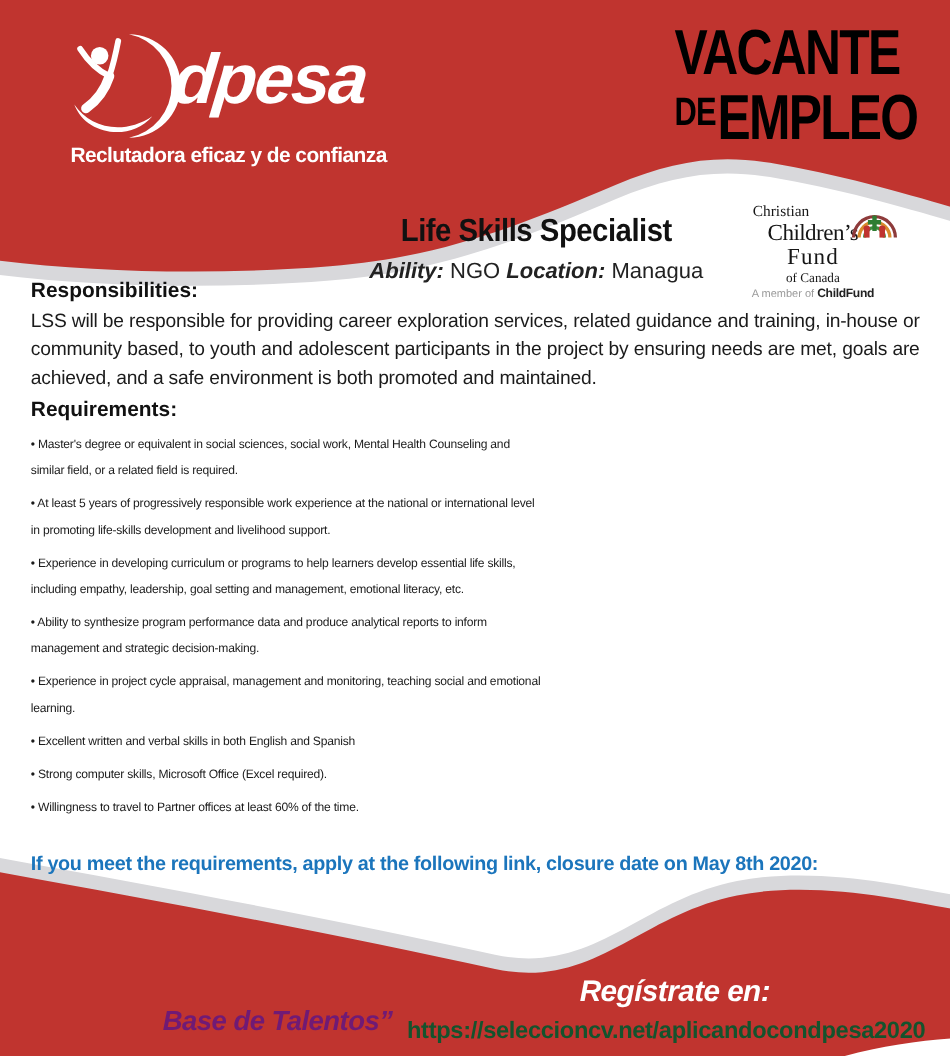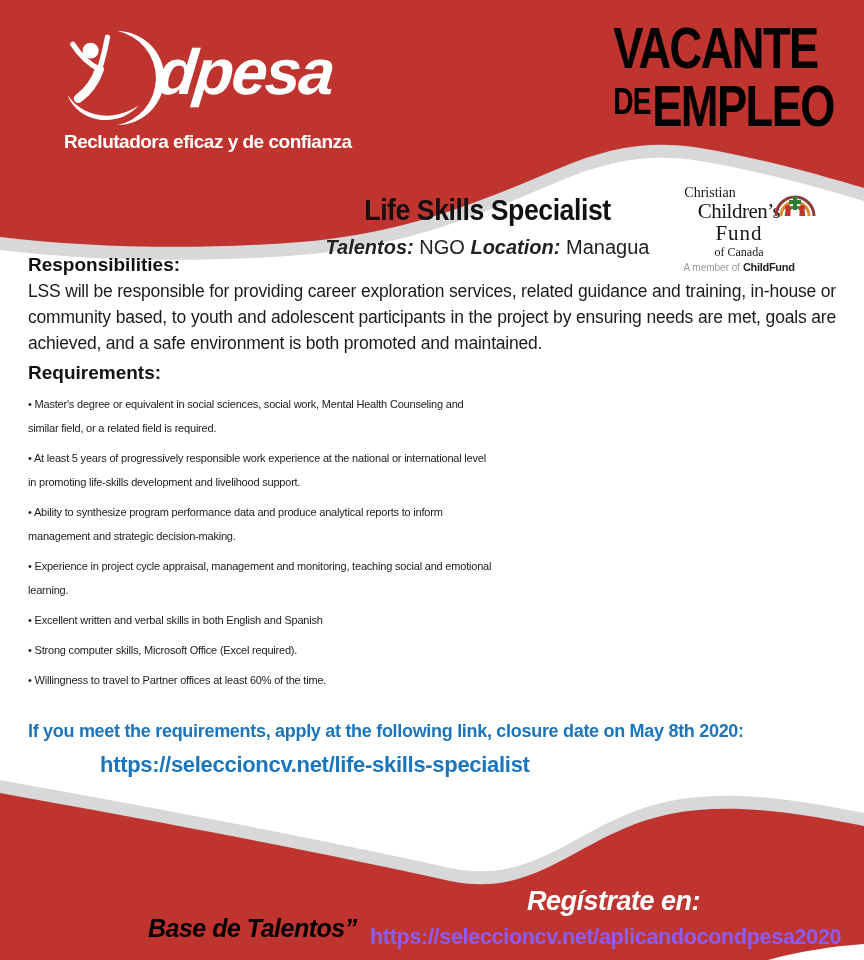--- a/index.html
+++ b/index.html
@@ -55,25 +55,25 @@
   .bullet::before{content:"• ";}
   .apply-line{margin-top:28px;font-size:18px;line-height:23px;font-weight:bold;
               letter-spacing:-0.3px;color:#1b75bc;}
   .apply-link{margin:9px 0 0 72px;font-size:22px;line-height:26px;font-weight:bold;
               letter-spacing:-0.3px;color:#1b75bc;}
 
   
   .quote1{position:absolute;left:16px;top:876px;font-size:25px;font-weight:bold;
           font-style:italic;color:#fff;letter-spacing:-0.5px;}
   .quote2{position:absolute;left:148px;top:914px;font-size:25px;font-weight:bold;
-          font-style:italic;color:#000000;letter-spacing:-0.5px;}
+          font-style:italic;color:#701a75;letter-spacing:-0.5px;}
   .register-label{position:absolute;left:527px;top:886px;font-size:27px;font-weight:bold;
                   font-style:italic;color:#fff;letter-spacing:-0.5px;}
   .register-link{position:absolute;left:370px;top:925px;font-size:21.5px;font-weight:bold;
-                 color:#8b5cf6;letter-spacing:-0.3px;}
+                 color:#14532d;letter-spacing:-0.3px;}
 </style>
 </head>
 <body>
 
 <div class="poster">
 
   <svg class="wave top-wave" width="864" height="280" viewBox="0 0 864 280" preserveAspectRatio="none">
     <path fill="#D8D8DB" d="M0,0 H864 V201 C820,188 760,171 700,161 C650,153 610,160 560,181 C470,219 400,247 300,255 C200,263 90,261 0,250 Z"></path>
     <path fill="#C0342F" d="M0,0 H864 V188 C820,175 760,158 700,148 C650,140 610,147 560,168 C470,206 400,234 300,242 C200,250 90,248 0,237 Z"></path>
   </svg>
@@ -99,21 +99,21 @@
   <div class="brand-word">dpesa</div>
   <div class="tagline">Reclutadora eficaz y de confianza</div>
 
   <div class="vacante">
     <div class="v1">VACANTE</div>
     <div class="v2"><span class="de">DE</span><span>EMPLEO</span></div>
   </div>
 
   <div class="job-header">
     <h1 class="job-title">Life Skills Specialist</h1>
-    <div class="job-meta"><span class="lab">Talentos:</span> <span>NGO</span> <span class="lab">Location:</span> <span>Managua</span></div>
+    <div class="job-meta"><span class="lab">Ability:</span> <span>NGO</span> <span class="lab">Location:</span> <span>Managua</span></div>
   </div>
 
   <div class="ccf">
     <svg class="ccf-emblem" viewBox="0 0 46 36">
       <path d="M4,34 A19,19 0 0 1 42,34" fill="none" stroke="#8E3B3B" stroke-width="3"></path>
       <path d="M9,34 A14,14 0 0 1 37,34" fill="none" stroke="#D98A2B" stroke-width="3"></path>
       <path d="M14,34 A9,9 0 0 1 32,34" fill="none" stroke="#3E8F3E" stroke-width="3"></path>
       <rect x="21" y="14" width="4" height="14" fill="#2E7D32"></rect>
       <rect x="17" y="18" width="12" height="4" fill="#2E7D32"></rect>
       <circle cx="16" cy="26" r="3" fill="#C0342F"></circle>
@@ -130,29 +130,30 @@
 
   <div class="content">
     <div class="sec-head">Responsibilities:</div>
     <p class="resp-text">LSS will be responsible for providing career exploration services, related guidance and training, in-house or community based, to youth and adolescent participants in the project by ensuring needs are met, goals are achieved, and a safe environment is both promoted and maintained.</p>
     <div class="sec-head req-head">Requirements:</div>
     <div id="req-list">
         <div class="bullet">Master's degree or equivalent in social sciences, social work, Mental Health Counseling and
 similar field, or a related field is required.</div>
         <div class="bullet">At least 5 years of progressively responsible work experience at the national or international level
 in promoting life-skills development and livelihood support.</div>
+        <div class="bullet">Experience in developing curriculum or programs to help learners develop essential life skills,
+including empathy, leadership, goal setting and management, emotional literacy, etc.</div>
         <div class="bullet">Ability to synthesize program performance data and produce analytical reports to inform
 management and strategic decision-making.</div>
         <div class="bullet">Experience in project cycle appraisal, management and monitoring, teaching social and emotional
 learning.</div>
         <div class="bullet">Excellent written and verbal skills in both English and Spanish</div>
         <div class="bullet">Strong computer skills, Microsoft Office (Excel required).</div>
         <div class="bullet">Willingness to travel to Partner offices at least 60% of the time.</div>
       </div>
     <div class="apply-line">If you meet the requirements, apply at the following link, closure date on May 8th 2020:</div>
-    <div class="apply-link">https://seleccioncv.net/life-skills-specialist</div>
   </div>
 
   <div class="quote2">Base de Talentos”</div>
   <div class="register-label">Regístrate en:</div>
   <div class="register-link">https://seleccioncv.net/aplicandocondpesa2020</div>
 
 </div>
 
 </body></html>

